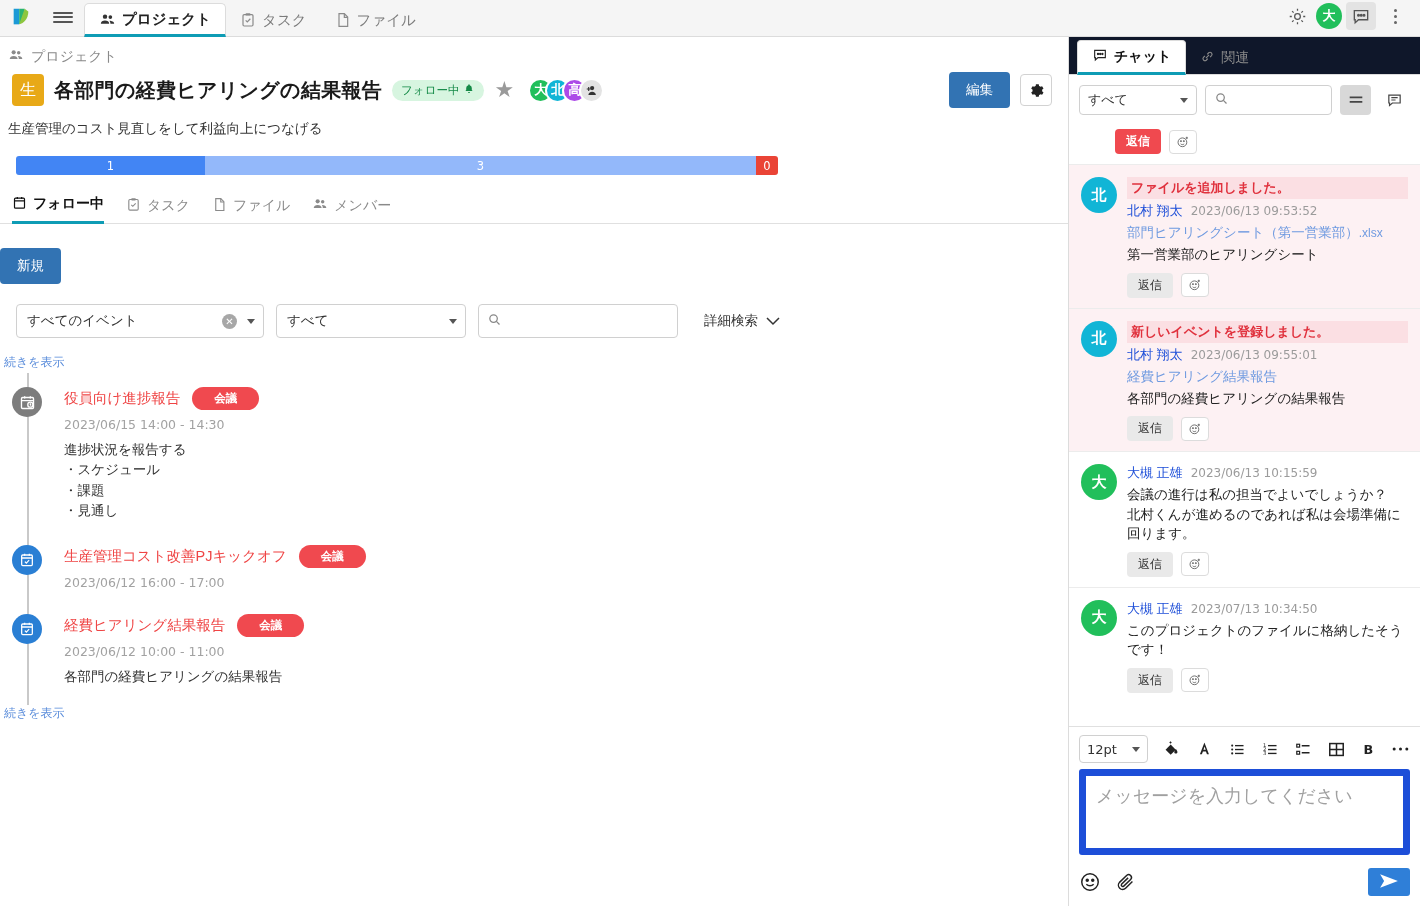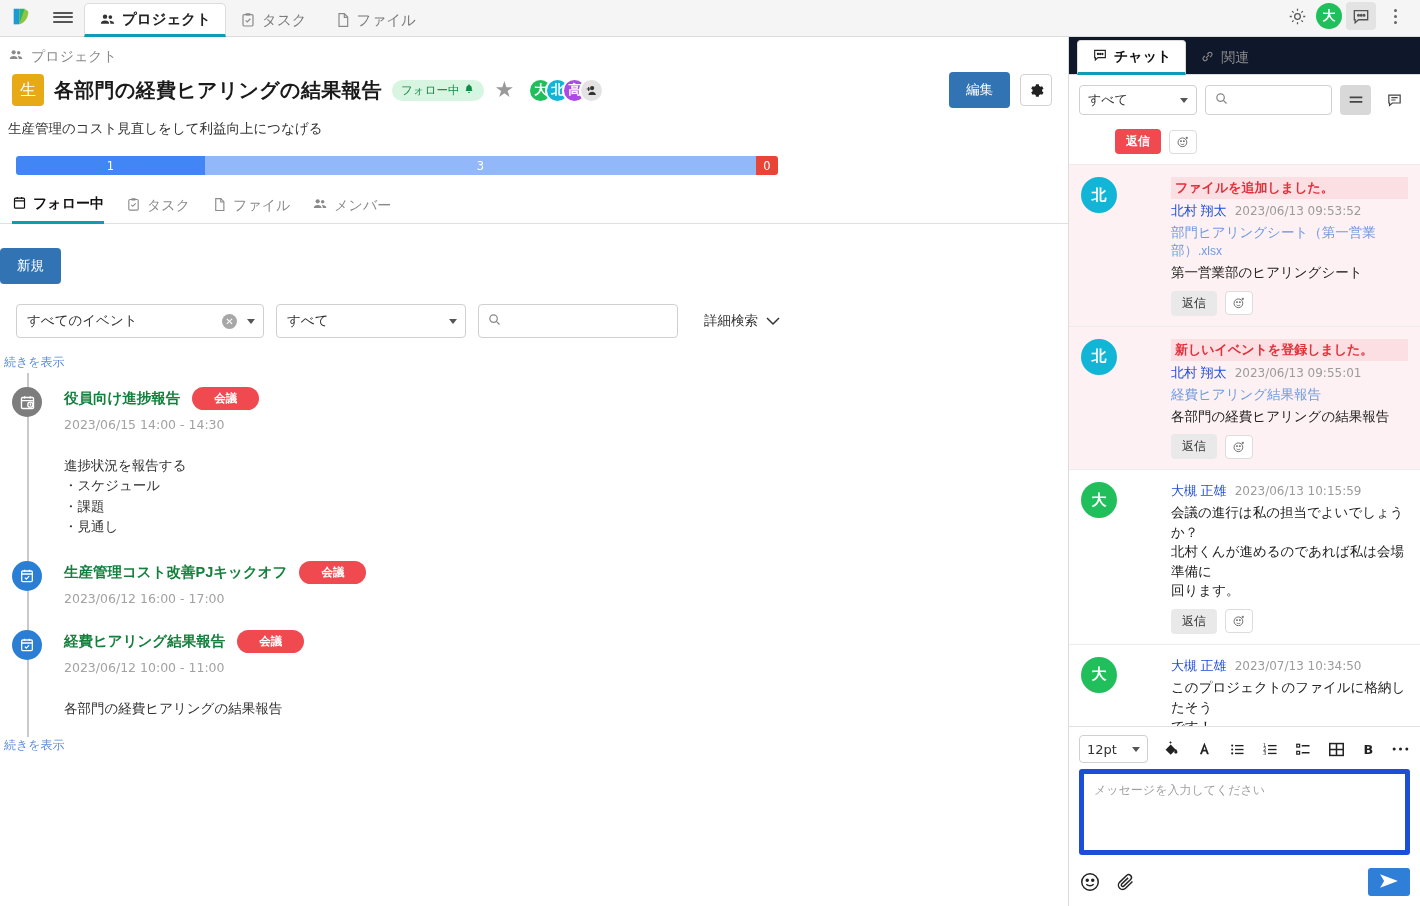--- a/index.html
+++ b/index.html
@@ -181,24 +181,24 @@
   .tl-item { position: relative; display: flex; padding: 6px 0 18px 0; }
   .tl-dot {
     width: 30px; height: 30px; border-radius: 50%;
     display: flex; align-items: center; justify-content: center;
     color: #fff; margin-left: 12px; z-index: 2; flex: none;
   }
   .dot-grey { background: #7d7d7d; }
   .dot-blue { background: #2a7fd4; }
   .tl-body { padding-left: 22px; }
   .tl-title-row { display: flex; align-items: center; gap: 12px; }
-  .tl-title { color: #15803d; font-weight: bold; font-size: 14.5px; cursor: pointer; }
+  .tl-title { color: #ef4444; font-weight: normal; font-size: 14.5px; cursor: pointer; }
   .badge-mtg { background: #f0494f; color: #fff; border-radius: 14px; padding: 4px 22px; font-size: 11.5px; font-weight: bold; }
   .tl-time { color: #a2a2a2; font-size: 12.5px; margin-top: 7px; font-family: "DejaVu Sans", sans-serif; }
-  .tl-desc { margin-top: 24px; font-size: 13.5px; color: #333; line-height: 1.5; }
+  .tl-desc { margin-top: 8px; font-size: 13.5px; color: #333; line-height: 1.5; }
 
   
   .chat-tabs { display: flex; align-items: flex-end; height: 38px; border-bottom: 1px solid #dcdcdc; background: #0f172a; padding-left: 8px; }
   .chat-tab { display:flex; align-items:center; gap:6px; padding: 0 14px; height: 33px; font-size: 14px; color: #8a8a8a; cursor: pointer; border-radius: 4px 4px 0 0;}
   .chat-tab.active { background: #fff; color: #111; font-weight: bold; border: 1px solid #dcdcdc; border-bottom: 3px solid #0e9cb5; margin-bottom: -1px; height: 35px; }
   .chat-toolbar { display: flex; align-items: center; gap: 8px; padding: 10px 10px 10px 10px; }
   .chat-sel { width: 118px; height: 30px; border: 1px solid #d0d0d0; border-radius: 4px; display: flex; align-items: center; padding: 0 8px; font-size: 13px; cursor: pointer; }
   .chat-search { flex: 1; height: 30px; border: 1px solid #d0d0d0; border-radius: 4px; display: flex; align-items: center; padding: 0 8px; }
   .chat-search input { border:none; outline:none; width:100%; font-size:13px; font-family:inherit; background:transparent;}
   .tgl { width: 31px; height: 30px; border-radius: 4px; display:flex; align-items:center; justify-content:center; cursor:pointer; }
@@ -206,41 +206,41 @@
 
   .chat-scroll { flex: 1; overflow: hidden; }
   .msg-pre { padding: 4px 0 10px 46px; display:flex; align-items:center; gap:8px; }
   .msg {
     display: flex; gap: 10px;
     padding: 12px 12px 10px 12px;
     border-top: 1px solid #ececec;
   }
   .msg.hl { background: #fdf1f3; }
   .msg .avatar { width: 36px; height: 36px; font-size: 15px; flex: none; }
-  .msg-main { flex: 1; min-width: 0; margin-left: 44px; }
+  .msg-main { flex: 1; min-width: 0; }
   .sys-banner { background: #fbdfe3; color: #e0313d; font-weight: bold; font-size: 13px; padding: 2px 4px; display: inline-block; width: 100%;}
   .msg-meta { display:flex; align-items:baseline; gap:8px; margin-top: 3px; }
   .msg-author { font-weight: normal; font-size: 13px; color: #1d4ed8; }
   .msg-time { color: #9b9b9b; font-size: 12px; font-family: "DejaVu Sans", sans-serif; }
   .msg-link { color: #6f9ae0; font-size: 13.5px; margin-top: 4px; cursor: pointer; }
   .msg-link .ext { color: #6f9ae0; font-size: 12px; }
   .msg-text { font-size: 13.5px; color: #222; margin-top: 3px; line-height: 1.45; }
   .msg-actions { display: flex; gap: 8px; margin-top: 8px; align-items: center; }
   .btn-reply { background: #e9e9e9; border: none; border-radius: 4px; padding: 4px 11px; font-size: 12px; color: #333; cursor: pointer; font-family: inherit;}
   .btn-reply.red { background: #f0494f; color: #fff; font-weight: bold; }
   .btn-emoji { width: 28px; height: 24px; border: 1px solid #dcdcdc; border-radius: 4px; background: #fff; display:flex; align-items:center; justify-content:center; cursor:pointer; font-size: 13px;}
 
   
   .composer { border-top: 1px solid #e0e0e0; padding: 8px 10px 10px 10px; }
   .fmt-row { display: flex; align-items: center; gap: 14px; padding-bottom: 6px; text-align: center; }
   .fmt-size { width: 74px; height: 28px; border: 1px solid #d0d0d0; border-radius: 4px; display: flex; align-items: center; justify-content: space-between; padding: 0 7px; font-size: 13px; cursor: pointer; font-family:"DejaVu Sans", sans-serif;}
   .fmt-ic { cursor: pointer; color: #222; display:flex; align-items:center; }
   .msg-input {
-    width: 100%; height: 86px; border: 5px solid #1d4ed8; border-radius: 3px;
-    padding: 8px 10px; font-size: 12px; font-family: inherit; resize: none; outline: none; color: #333;
+    width: 100%; height: 86px; border: 7px solid #1d4ed8; border-radius: 3px;
+    padding: 8px 10px; font-size: 18px; font-family: inherit; resize: none; outline: none; color: #333;
   }
   .msg-input::placeholder { color: #a0a0a0; }
   .send-row { display: flex; align-items: center; gap: 14px; padding-top: 10px; }
   .send-btn { margin-left: auto; width: 42px; height: 28px; background: #2f7fd8; border: none; border-radius: 3px; display:flex; align-items:center; justify-content:center; cursor:pointer; }
   .ghost { color:#333; cursor:pointer; display:flex; align-items:center;}
 </style>
 </head>
 <body>
 
 <div class="app">

